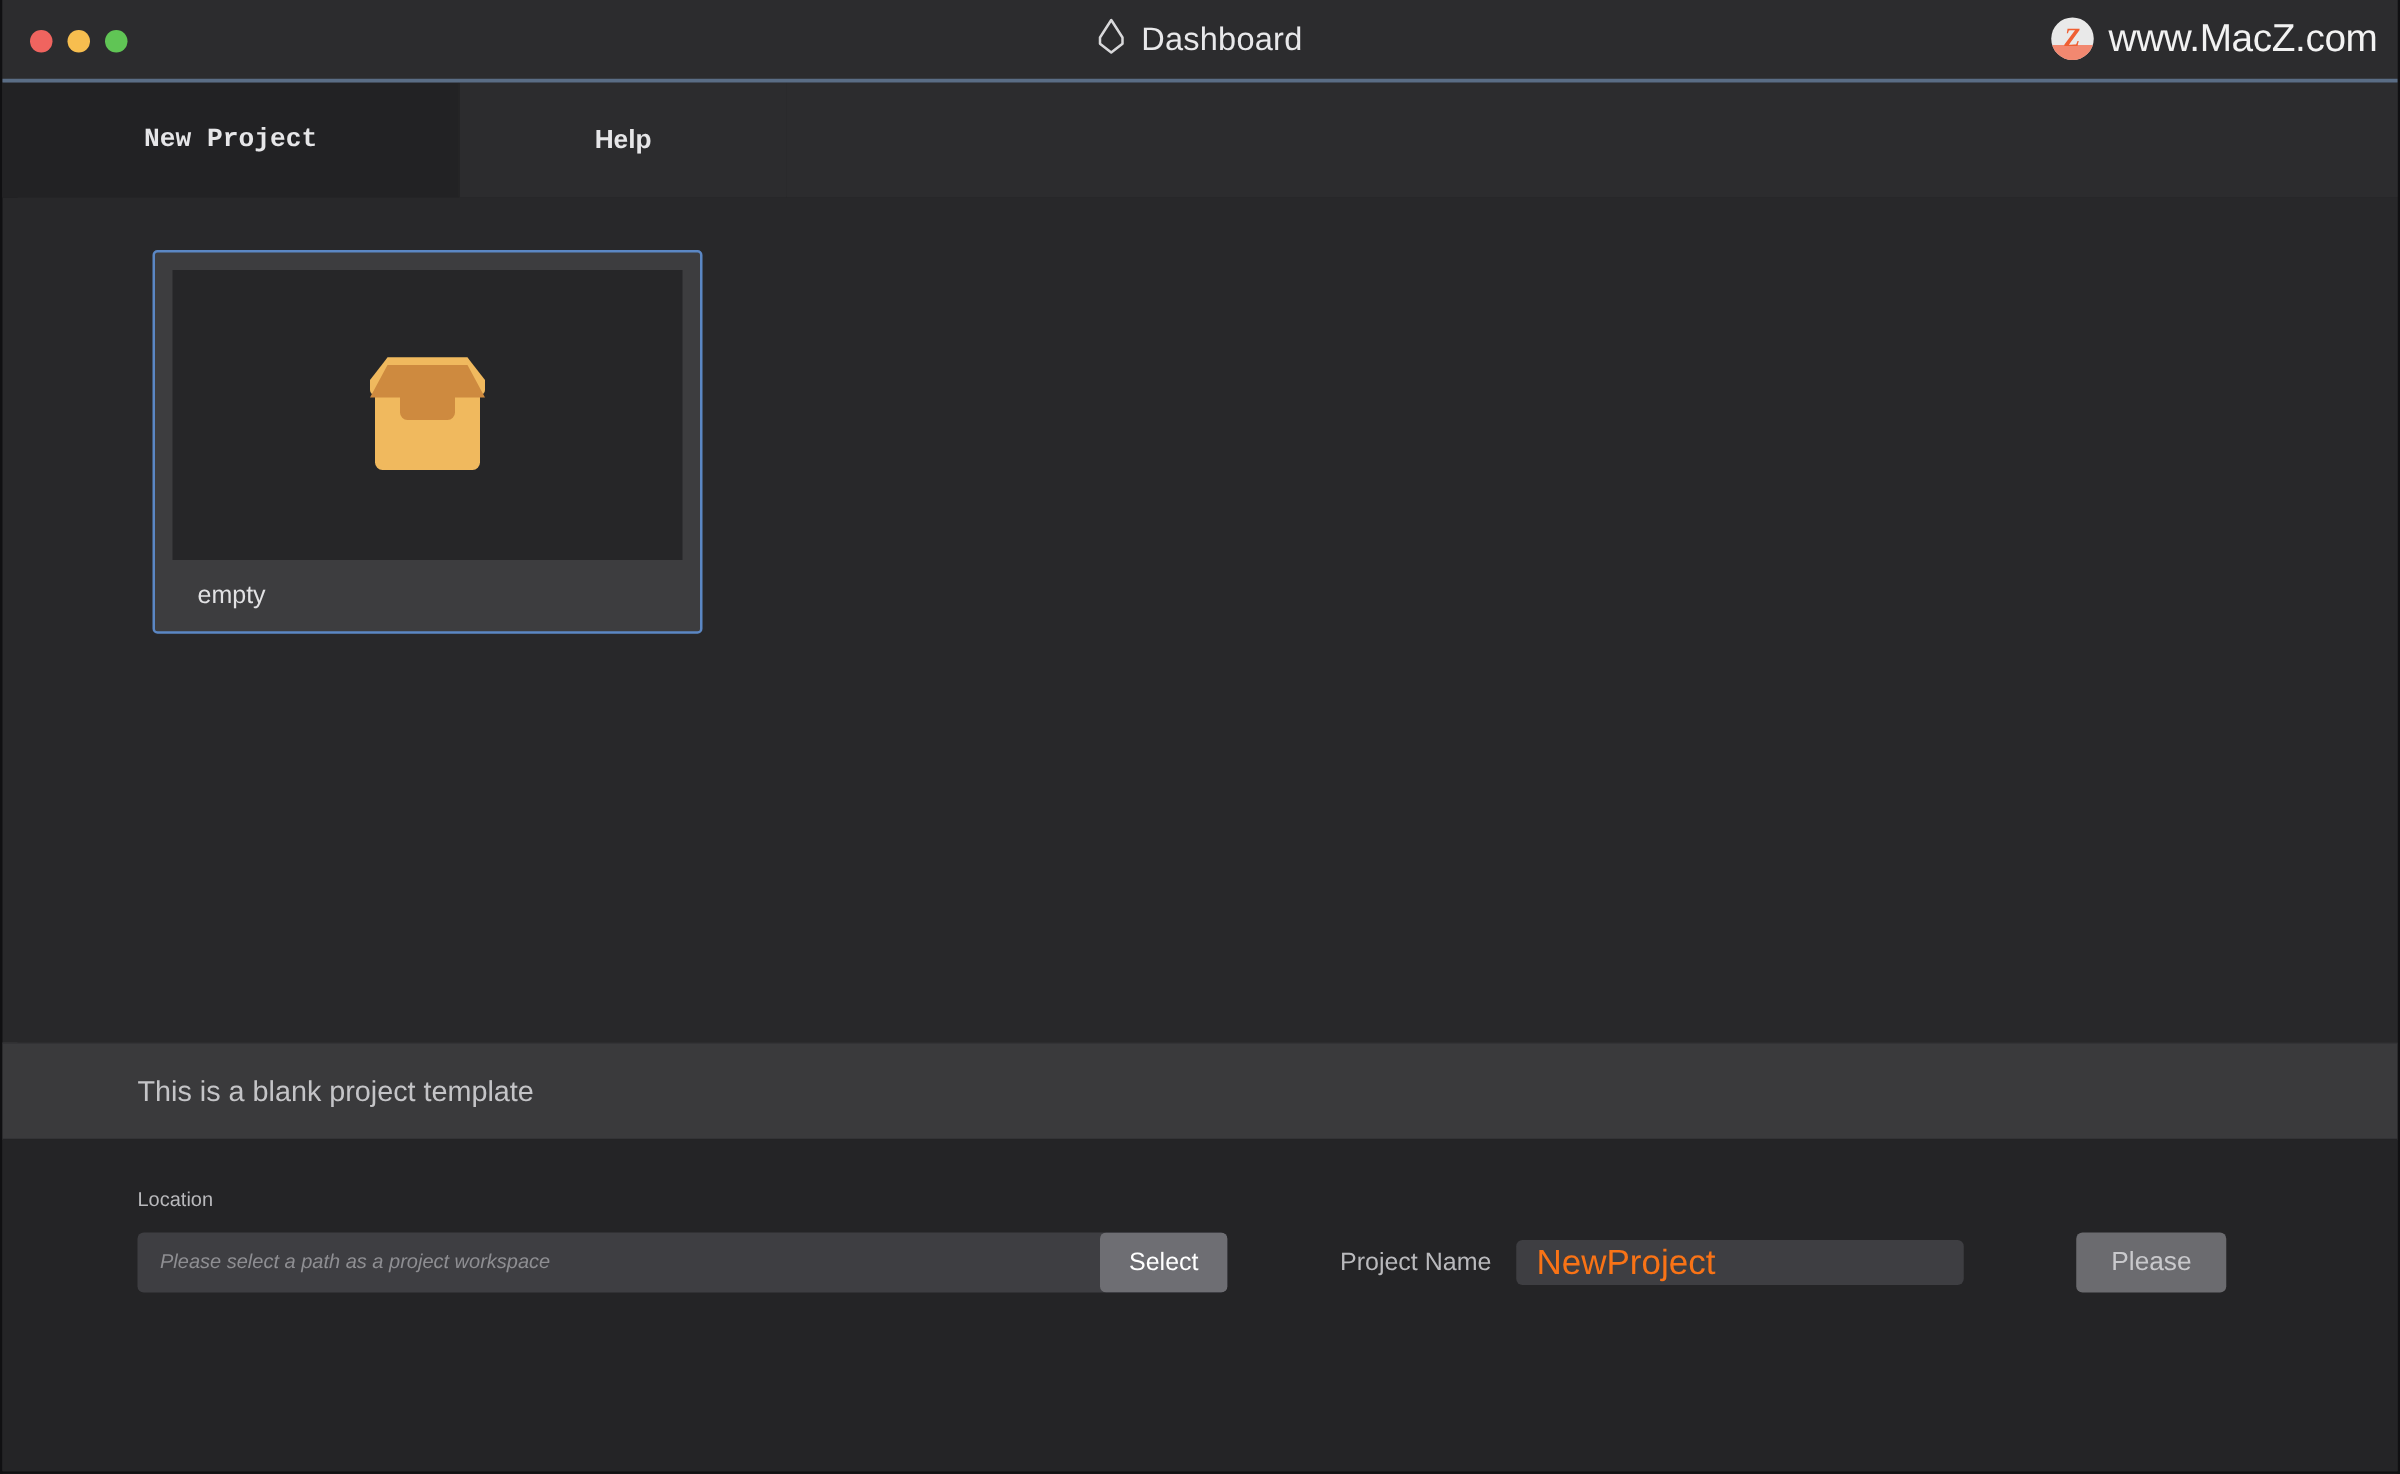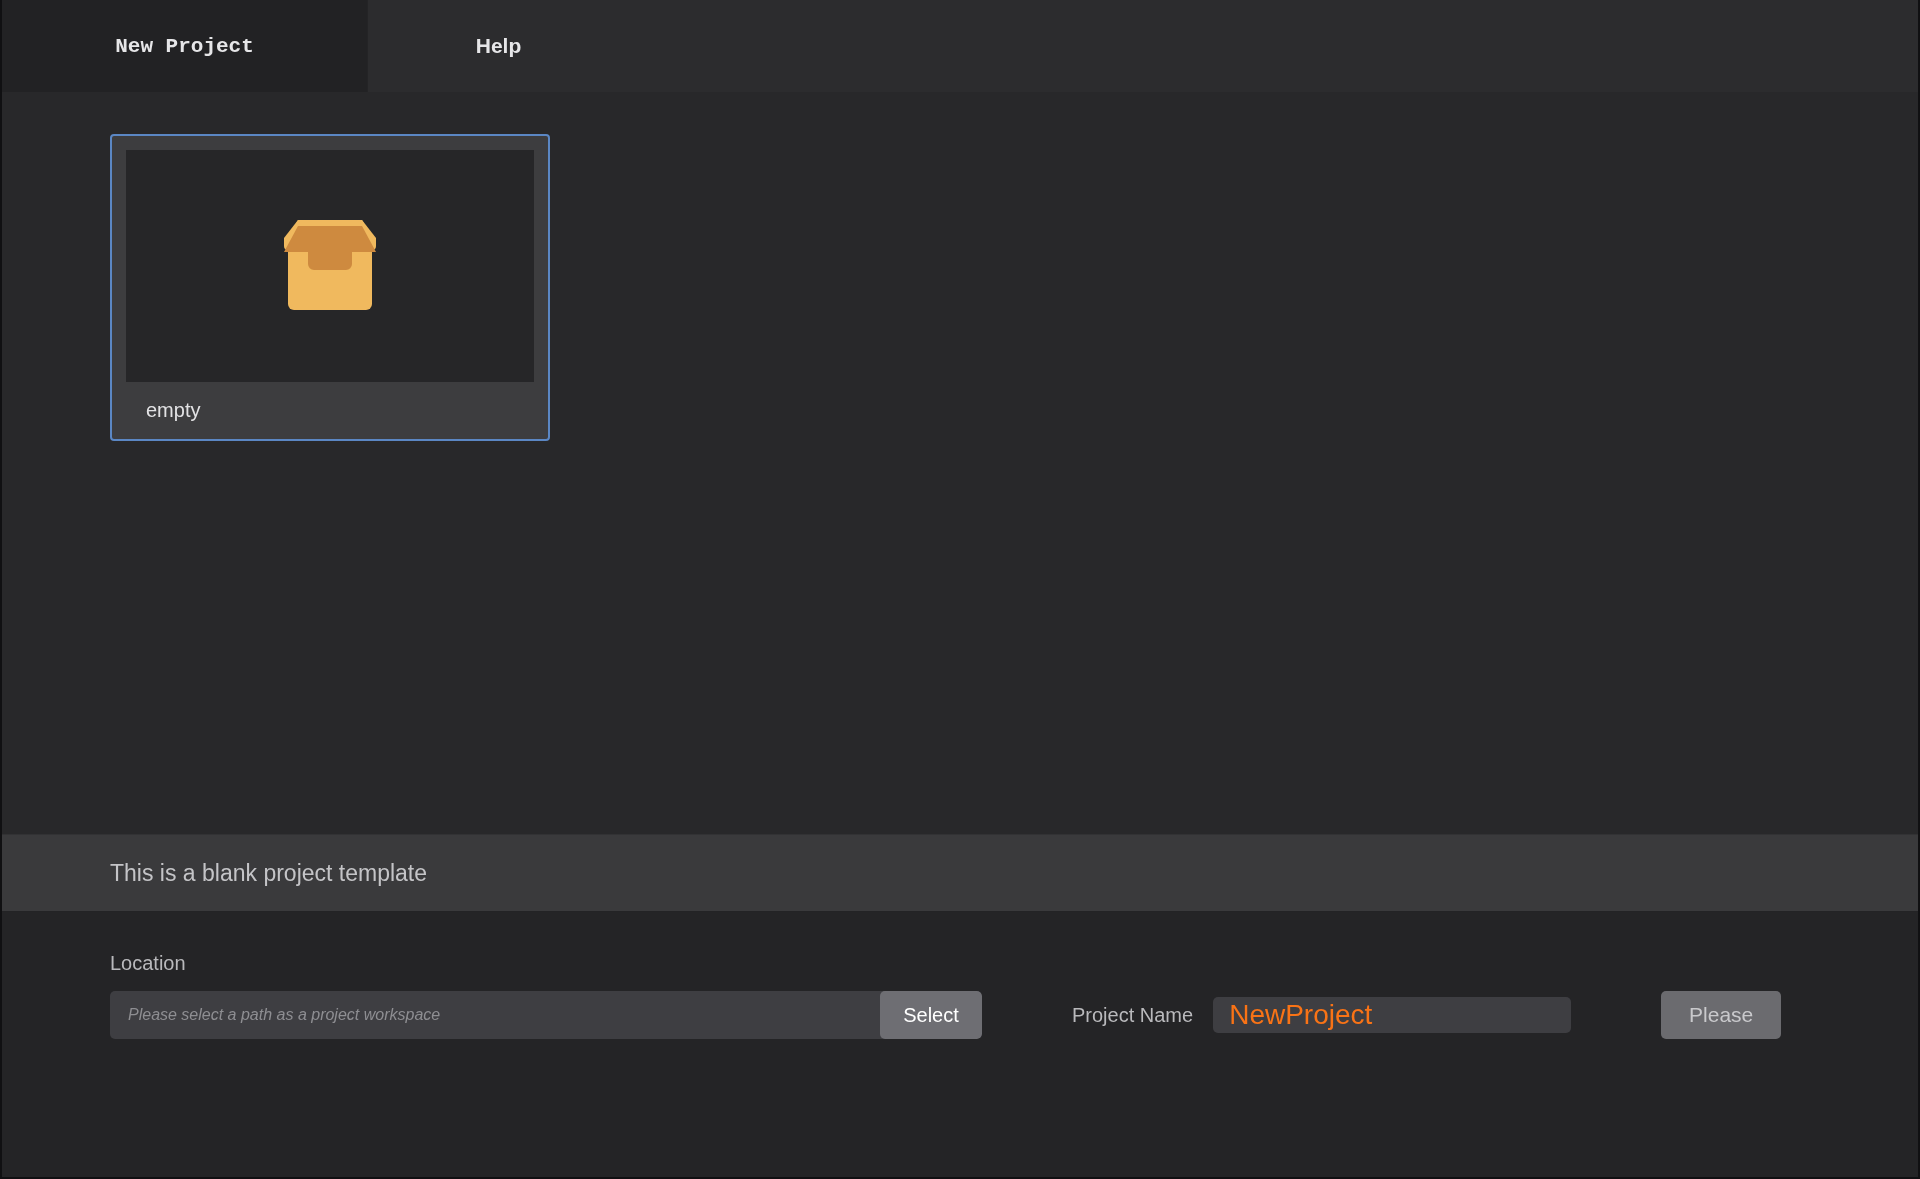--- a/index.html
+++ b/index.html
@@ -139,20 +139,21 @@
   .tab.t-help   { width: 262px; background: #2c2c2e; border-left: 1px solid #242426; }
   .tab-rest     { flex: 1; background: #2c2c2e; }
 
   
   .main {
     flex: 1;
     background: #28282a;
     position: relative;
     padding: 42px 0 0 108px;
     box-sizing: border-box;
+    margin-left: 12px;
   }
   .template-card {
     width: 440px;
     height: 307px;
     border: 2px solid #5b87c4;
     border-radius: 4px;
     background: #3d3d3f;
     box-sizing: border-box;
     display: flex;
     flex-direction: column;
@@ -195,21 +196,21 @@
   .form-area {
     height: 265px;
     min-height: 265px;
     background: #242426;
     box-sizing: border-box;
     padding: 40px 0 0 108px;
     position: relative;
   }
   .loc-label {
     color: #b9b9bc;
-    font-size: 20px;
+    font-size: 16px;
     margin-bottom: 16px;
   }
   .form-row {
     display: flex;
     align-items: center;
   }
   .path-wrap {
     width: 872px;
     height: 48px;
     background: #3e3e42;
@@ -273,20 +274,43 @@
     font-size: 21px;
     cursor: default;
     font-family: "Liberation Sans", sans-serif;
   }
 </style>
 </head>
 <body>
 
 <div class="window">
 
+  <div class="titlebar">
+    <div class="traffic-lights">
+      <span class="tl close"></span>
+      <span class="tl min"></span>
+      <span class="tl zoom"></span>
+    </div>
+
+    <div class="title-center">
+      <span class="drop-icon">
+        <svg width="22" height="30" viewBox="0 0 22 30">
+          <path d="M11 2 L20 16 L20 21 L11 28 L2 21 L2 16 Z" fill="none" stroke="#d8d8da" stroke-width="2" stroke-linejoin="round"></path>
+        </svg>
+      </span>
+      <span class="title-text">Dashboard</span>
+    </div>
+
+    <div class="watermark">
+      <span class="wm-logo">
+        <span class="wm-z">Z</span>
+      </span>
+      <span class="wm-text">www.MacZ.com</span>
+    </div>
+  </div>
 
   <div class="tabbar">
     <div class="tab t-new">
       <span>New Project</span>
     </div>
     <div class="tab t-help">
       <span>Help</span>
     </div>
     <div class="tab-rest"></div>
   </div>

